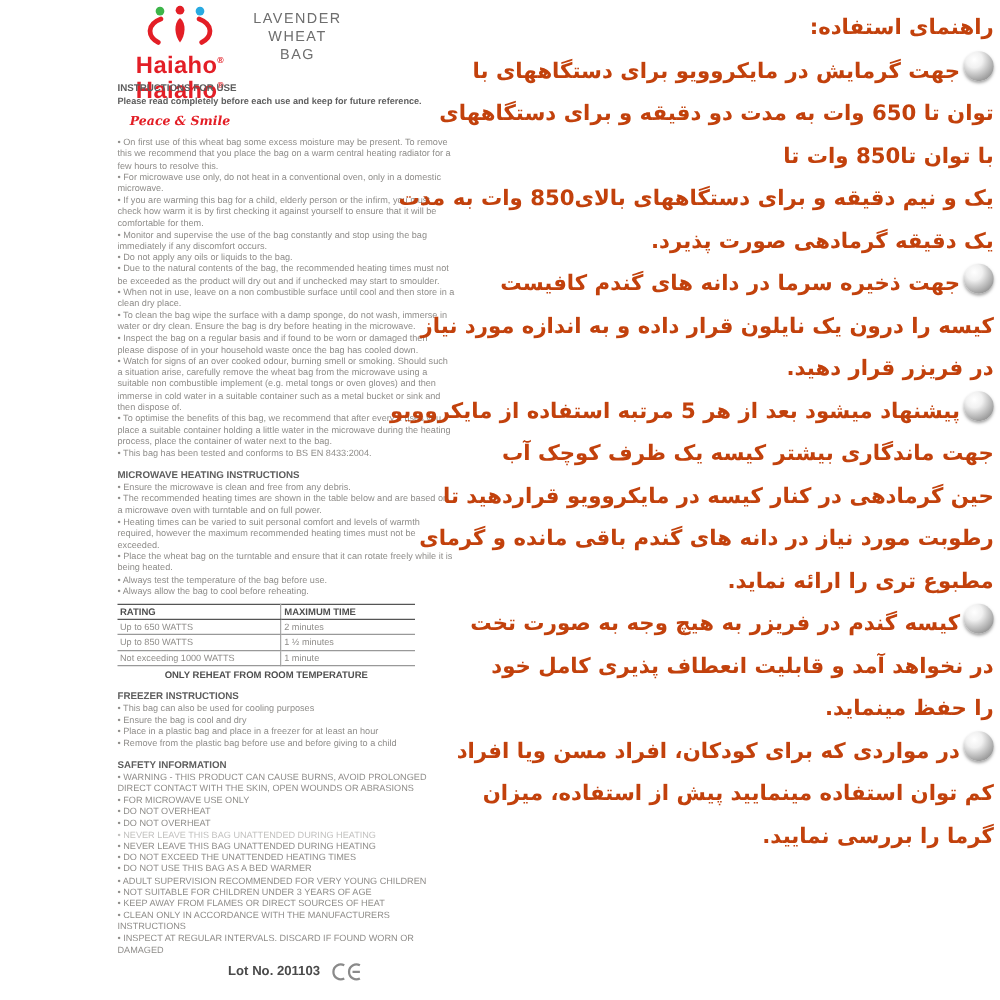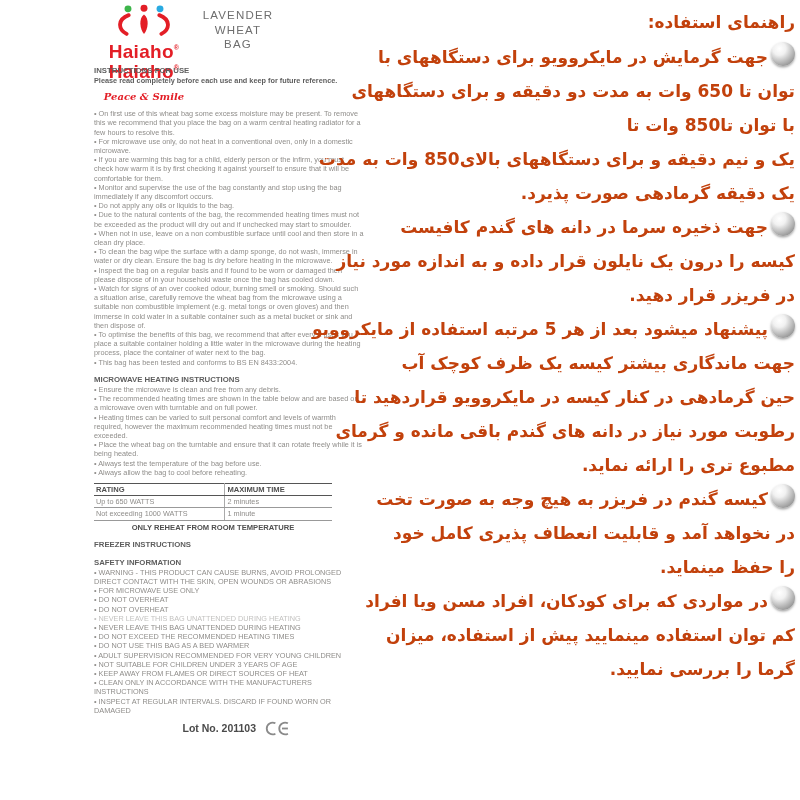--- a/index.html
+++ b/index.html
@@ -114,38 +114,48 @@
       <tbody>
           <tr>
         <th>RATING</th>
         <th>MAXIMUM TIME</th>
       </tr>
       <tr>
         <td>Up to 650 WATTS</td>
         <td>2 minutes</td>
       </tr>
       <tr>
+        <td>Up to 850 WATTS</td>
+        <td>1 ½ minutes</td>
+      </tr>
+      <tr>
         <td>Not exceeding 1000 WATTS</td>
         <td>1 minute</td>
       </tr>
     </tbody>
       </table>
     <div class="rate-footer">ONLY REHEAT FROM ROOM TEMPERATURE</div>
 
     <div class="sec">FREEZER INSTRUCTIONS</div>
+    <ul>
+      <li>This bag can also be used for cooling purposes</li>
+      <li>Ensure the bag is cool and dry</li>
+      <li>Place in a plastic bag and place in a freezer for at least an hour</li>
+      <li>Remove from the plastic bag before use and before giving to a child</li>
+    </ul>
 
     <div class="sec">SAFETY INFORMATION</div>
     <ul>
       <li>WARNING - THIS PRODUCT CAN CAUSE BURNS, AVOID PROLONGED DIRECT CONTACT WITH THE SKIN, OPEN WOUNDS OR ABRASIONS</li>
       <li>FOR MICROWAVE USE ONLY</li>
       <li>DO NOT OVERHEAT</li>
       <li>DO NOT OVERHEAT</li>
       <li class="ghost">NEVER LEAVE THIS BAG UNATTENDED DURING HEATING</li>
       <li>NEVER LEAVE THIS BAG UNATTENDED DURING HEATING</li>
-      <li>DO NOT EXCEED THE RECOMMENDED HEATING TIMES</li>
+      <li>DO NOT EXCEED THE UNATTENDED HEATING TIMES</li>
       <li>DO NOT USE THIS BAG AS A BED WARMER</li>
       <li>ADULT SUPERVISION RECOMMENDED FOR VERY YOUNG CHILDREN</li>
       <li>NOT SUITABLE FOR CHILDREN UNDER 3 YEARS OF AGE</li>
       <li>KEEP AWAY FROM FLAMES OR DIRECT SOURCES OF HEAT</li>
       <li>CLEAN ONLY IN ACCORDANCE WITH THE MANUFACTURERS INSTRUCTIONS</li>
       <li>INSPECT AT REGULAR INTERVALS. DISCARD IF FOUND WORN OR DAMAGED</li>
     </ul>
 
     <div class="lot-row">
       <span class="lot">Lot No. 201103</span>

